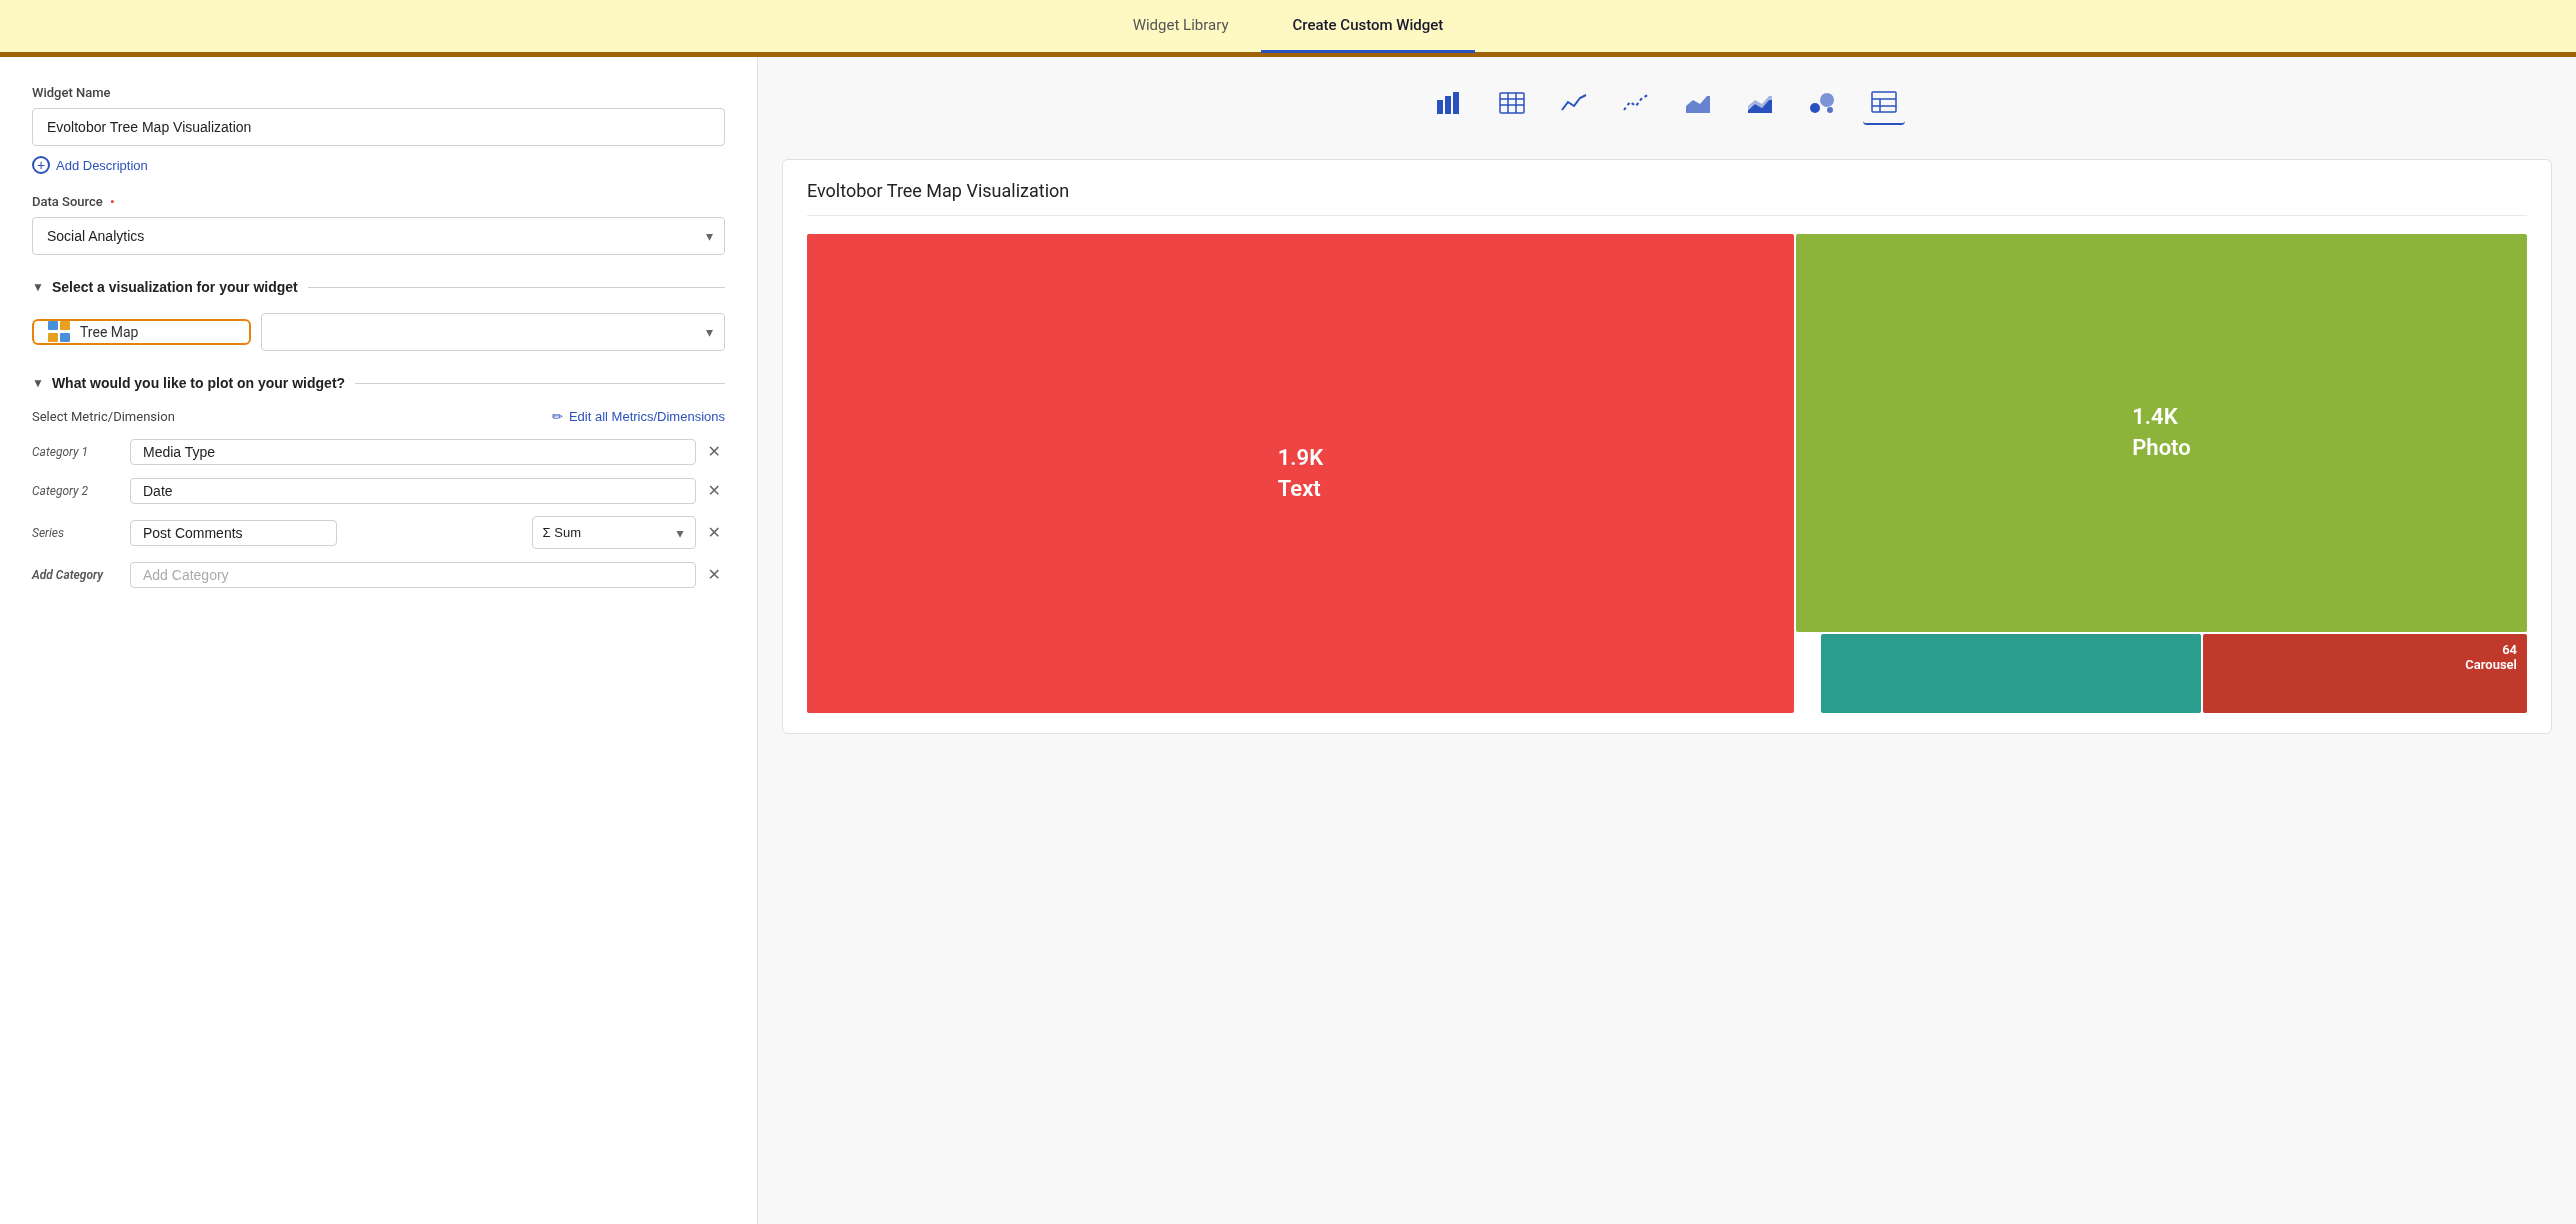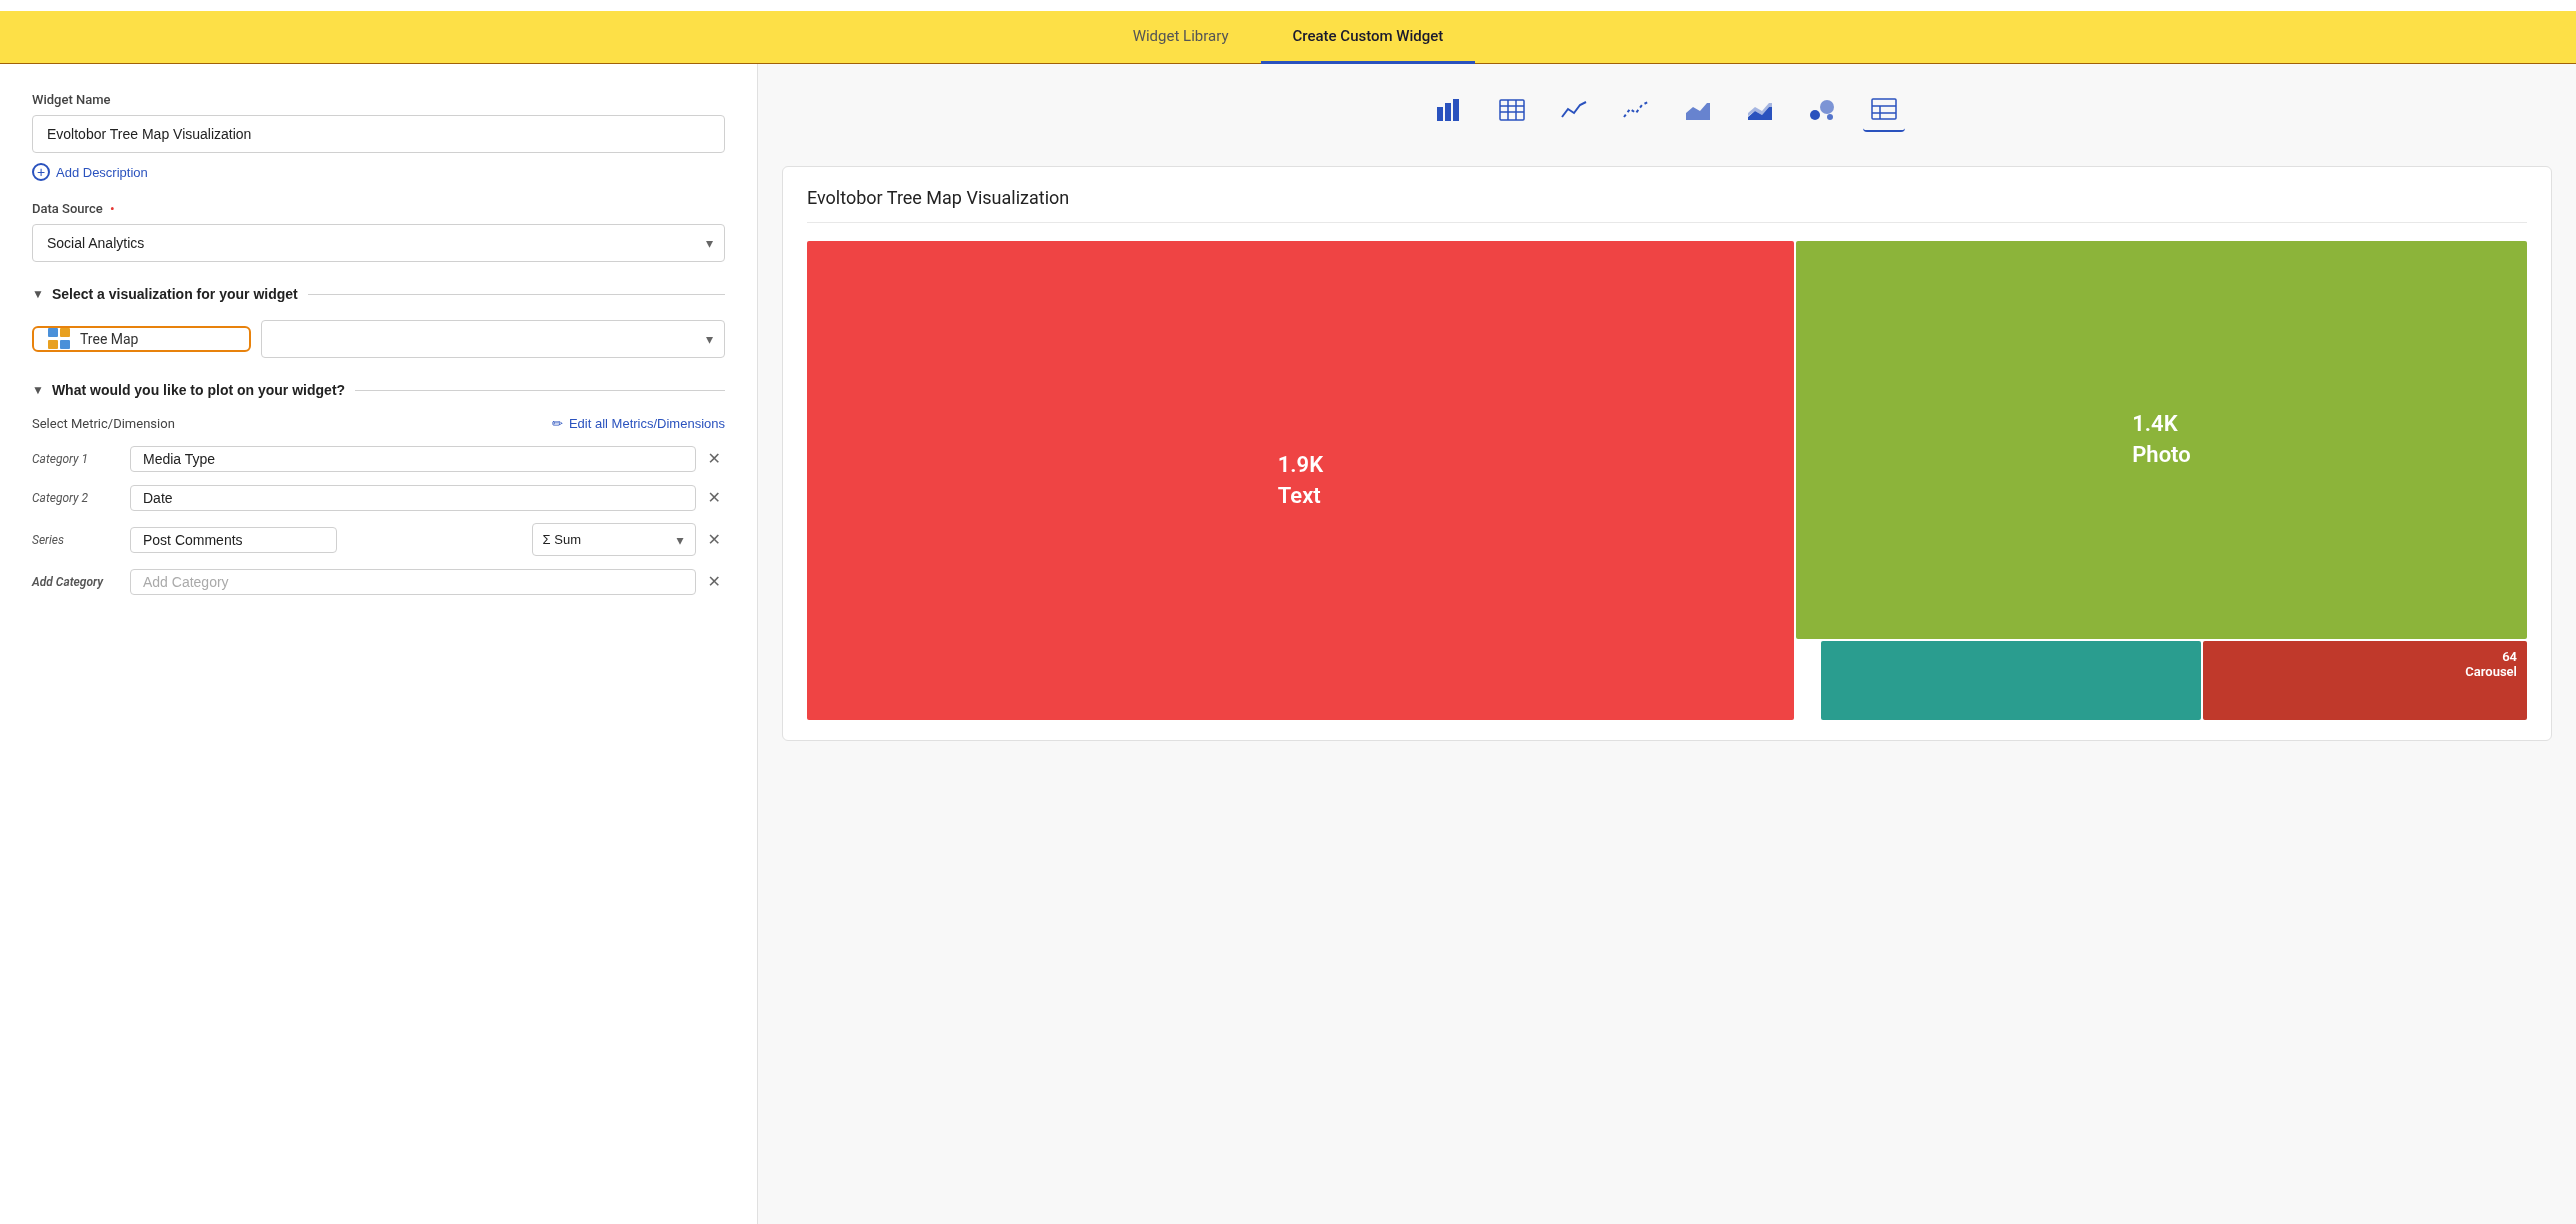--- a/index.html
+++ b/index.html
@@ -2,24 +2,23 @@
 <html><head>
   <meta charset="utf-8">
   <style>
     * { box-sizing: border-box; margin: 0; padding: 0; }
     body { font-family: -apple-system, BlinkMacSystemFont, 'Segoe UI', Roboto, sans-serif; background: #fff; color: #333; font-size: 14px; }
 
     
     .top-tabs {
       display: flex;
       justify-content: center;
-      border-bottom: 1px solid #a16207;
+      border-bottom: 5px solid #a16207;
       padding: 0 0 0 0;
-      background: #fde047;
-      margin-top: 11px;
+      background: #fef9c3;
     }
     .top-tab {
       padding: 16px 32px;
       cursor: pointer;
       font-size: 15px;
       color: #555;
       border-bottom: 3px solid transparent;
       margin-bottom: -1px;
     }
     .top-tab.active {

